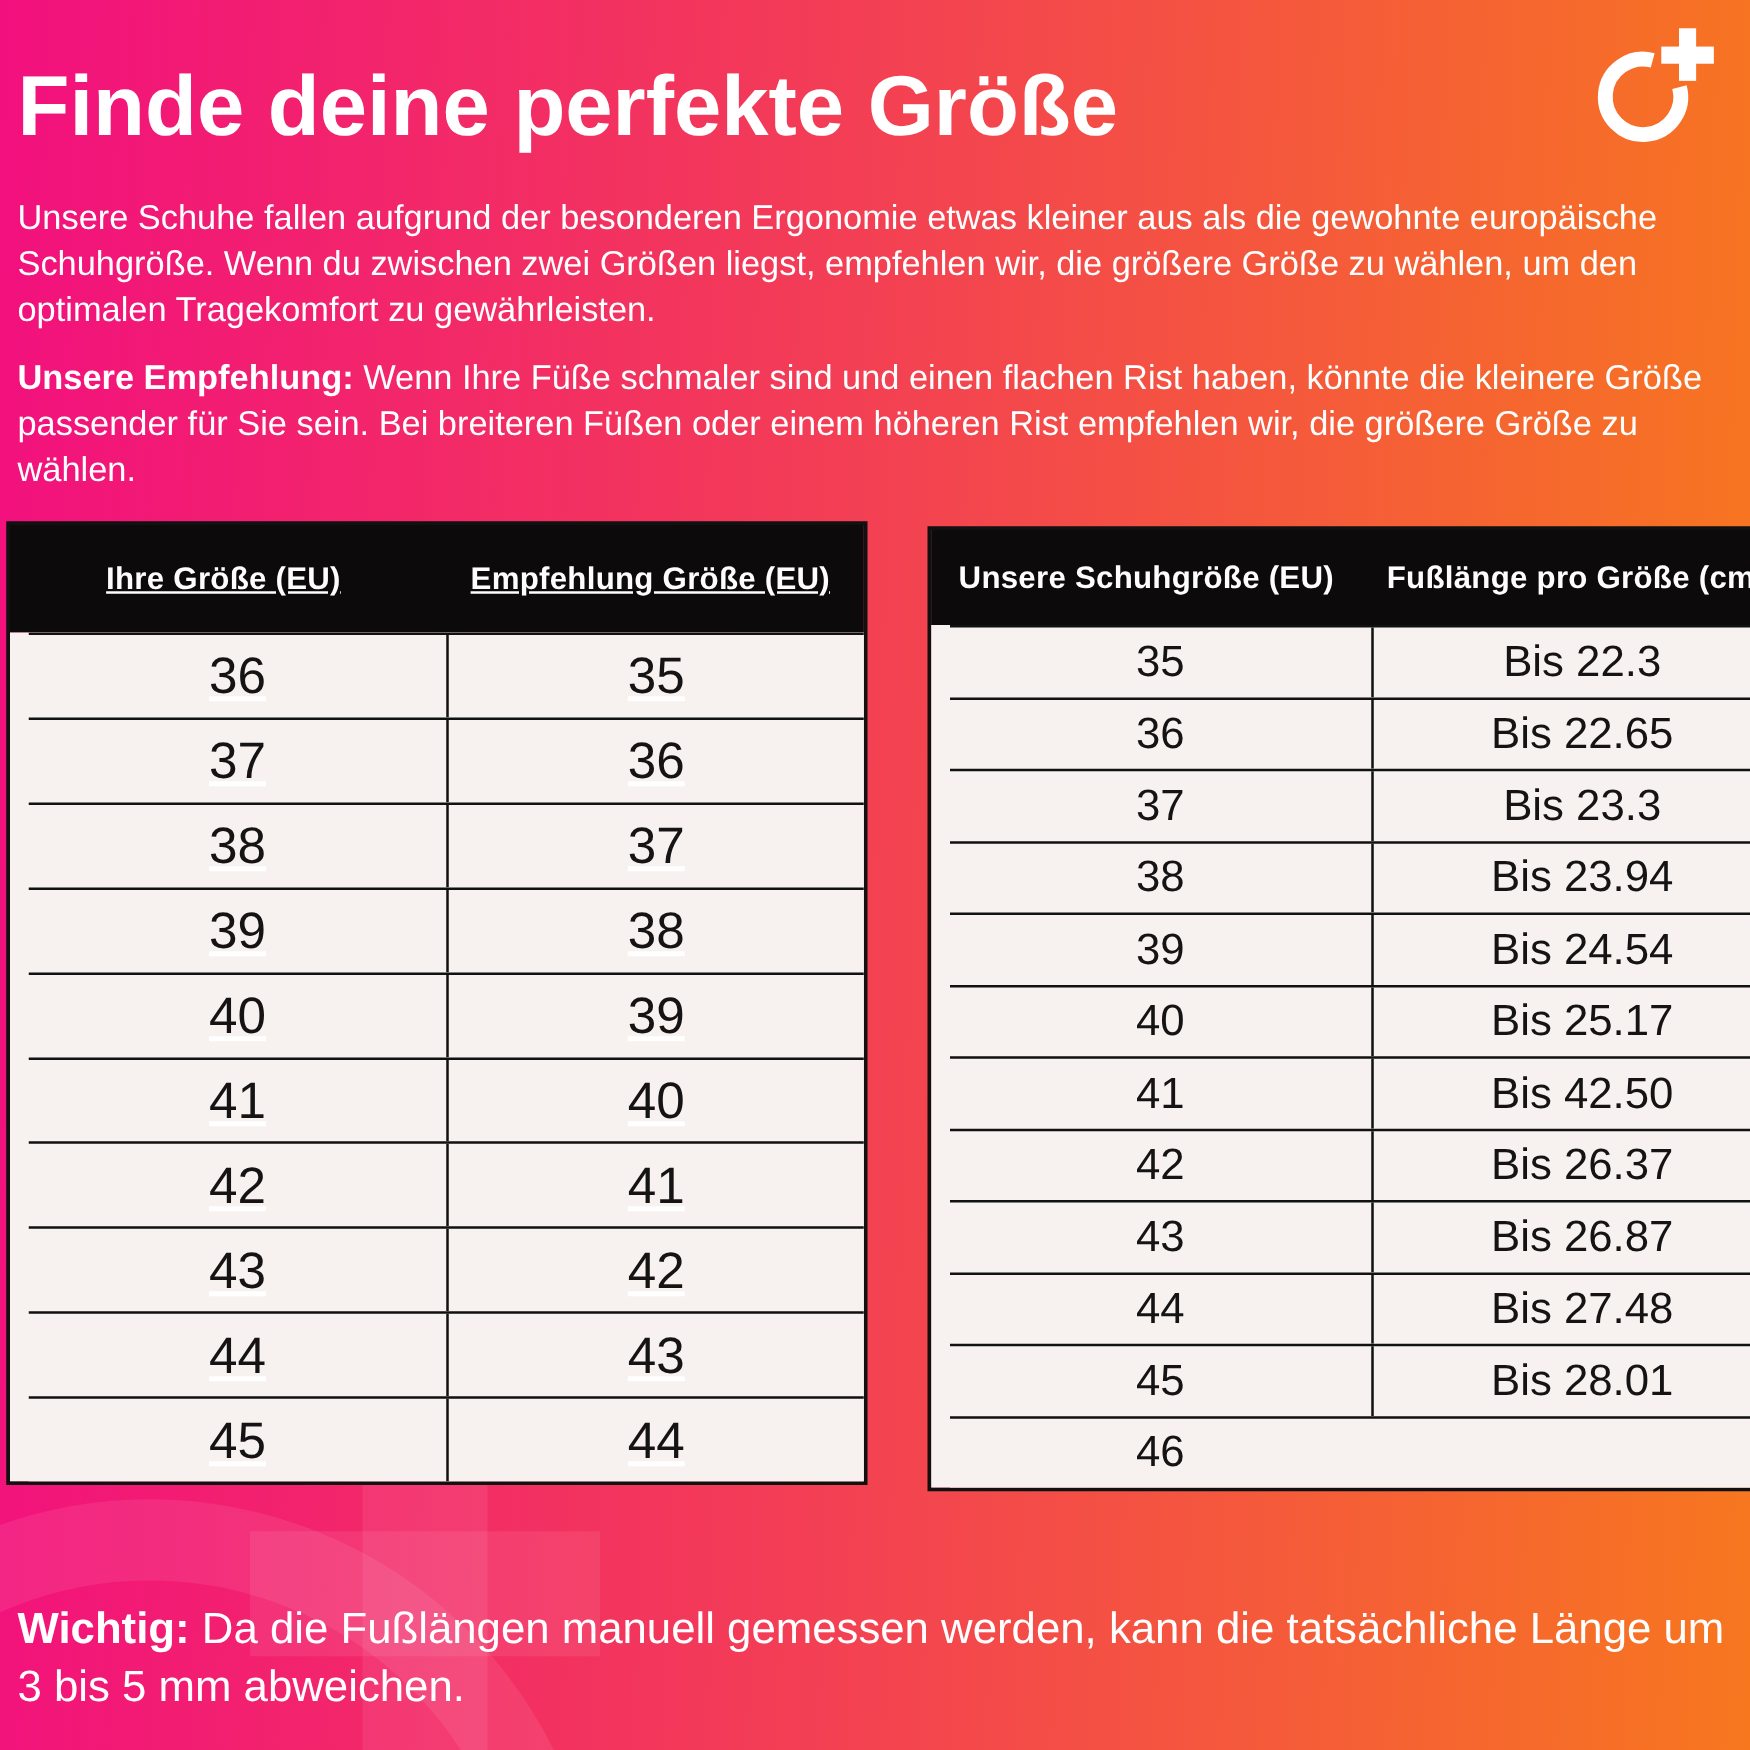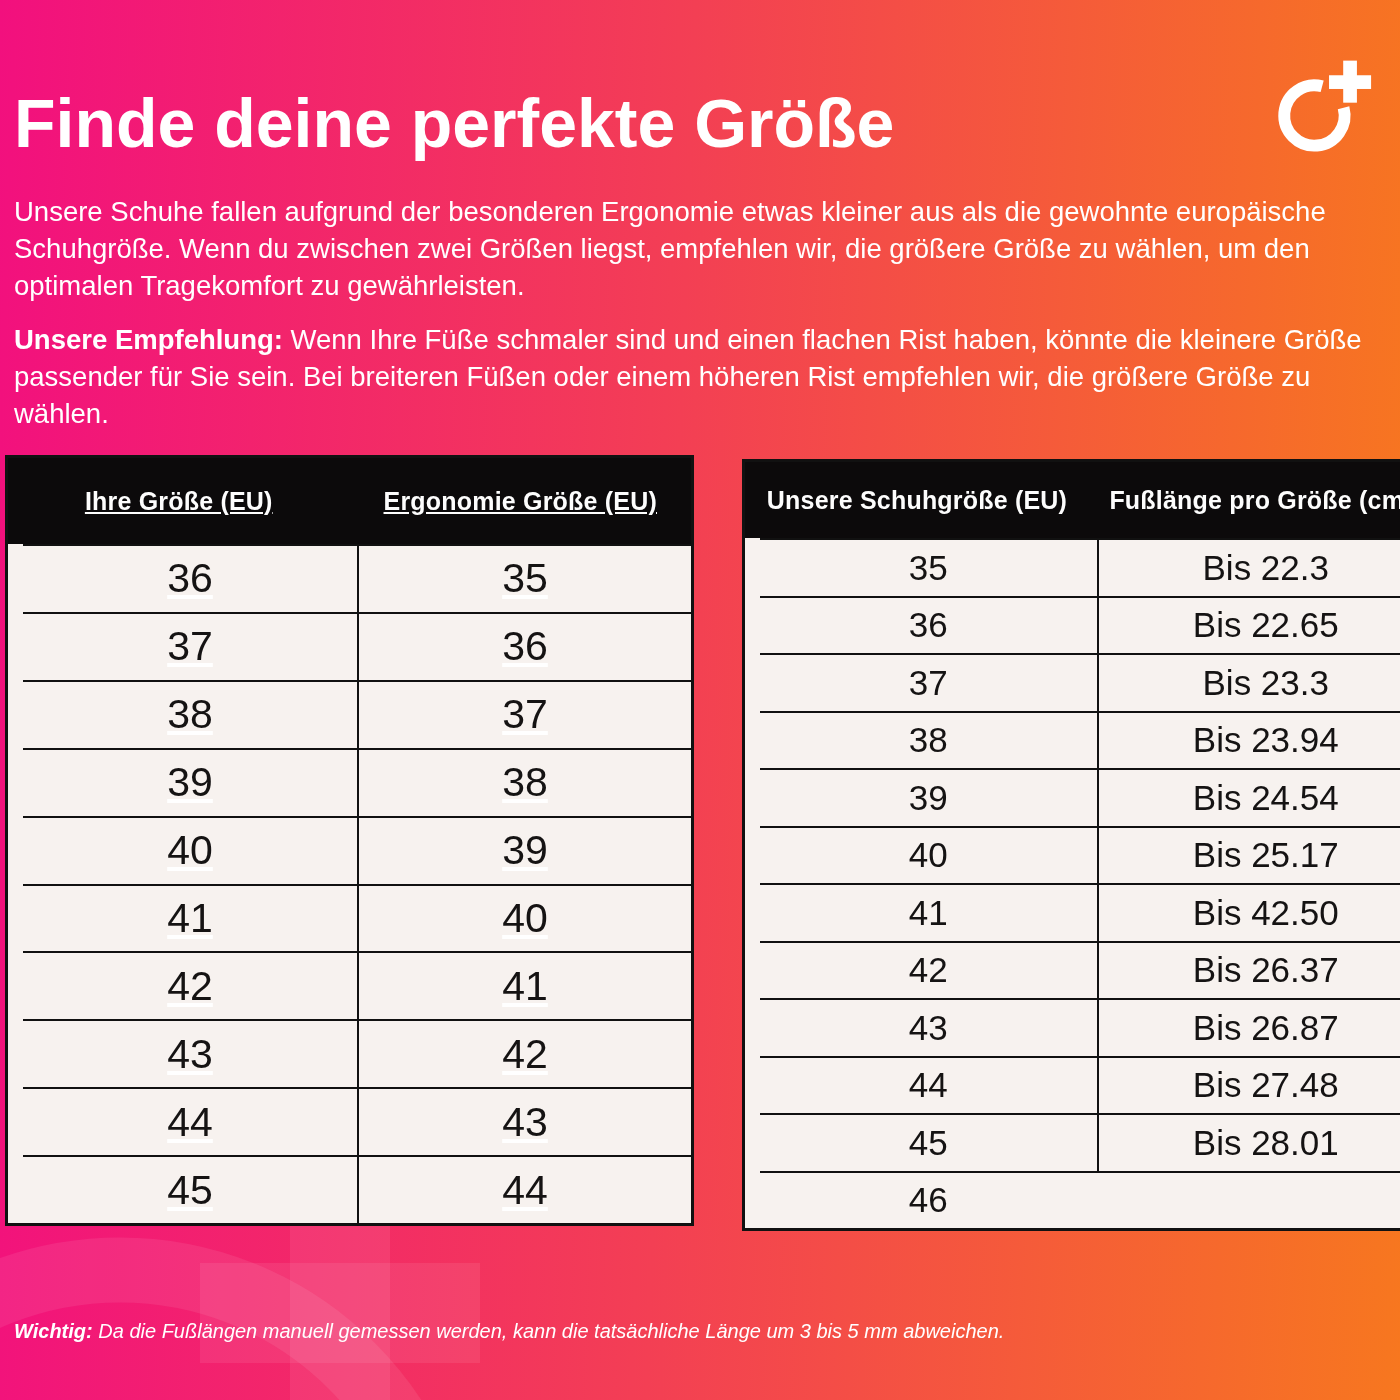--- a/index.html
+++ b/index.html
@@ -4,21 +4,21 @@
 <style>
   * { margin:0; padding:0; box-sizing:border-box; }
   html,body { width:1400px; height:1400px; }
   body{
     font-family:"Liberation Sans", sans-serif;
     position:relative;
     overflow:hidden;
     color:#fff;
     background:linear-gradient(92deg,#f2107e 0%,#f33f54 48%,#f7771f 100%);
   }
-  .poster{ position:absolute; inset:0;margin-top:38px; }
+  .poster{ position:absolute; inset:0; }
 
   
   .watermark{ position:absolute; left:-100px; top:1130px; pointer-events:none; }
 
   
   .page-title{
     position:absolute; left:14px; top:48px;
     font-size:68px; font-weight:800; letter-spacing:0; line-height:1.1;
     white-space:nowrap;
   }
@@ -61,21 +61,21 @@
   .td{
     display:flex; align-items:center; justify-content:center;
     color:#151313;
   }
   .td.second{ border-left:2px solid #111; }
   .tbl-left  .td{ font-size:41px; }
   .tbl-right .td{ font-size:35px; }
 
   .note{
     position:absolute; left:14px; top:1280px; width:1375px;
-    font-size:20px; line-height:1.34;font-style:italic;
+    font-size:35px; line-height:1.34;
   }
 </style>
 </head>
 <body>
 
 <div class="poster">
 
   <svg class="watermark" width="800" height="270" viewBox="0 0 800 270">
     <circle cx="220" cy="430" r="328" fill="none" stroke="#ffffff" stroke-opacity="0.08" stroke-width="65"></circle>
     <rect x="300" y="95" width="280" height="100" fill="#ffffff" fill-opacity="0.08"></rect>
@@ -92,21 +92,21 @@
     <rect x="73.5" y="2" width="15" height="46" fill="#ffffff"></rect>
   </svg>
 
   <p class="intro">Unsere Schuhe fallen aufgrund der besonderen Ergonomie etwas kleiner aus als die gewohnte europäische Schuhgröße. Wenn du zwischen zwei Größen liegst, empfehlen wir, die größere Größe zu wählen, um den optimalen Tragekomfort zu gewährleisten.</p>
 
   <p class="recommendation"><strong>Unsere Empfehlung:</strong><span> Wenn Ihre Füße schmaler sind und einen flachen Rist haben, könnte die kleinere Größe passender für Sie sein. Bei breiteren Füßen oder einem höheren Rist empfehlen wir, die größere Größe zu wählen.</span></p>
 
   <section class="tbl tbl-left">
     <div class="thead">
       <div class="th">Ihre Größe (EU)</div>
-      <div class="th">Ergonomie Größe (EU)</div>
+      <div class="th">Empfehlung Größe (EU)</div>
     </div>
     <div class="tbody" id="size-table-body">
         <div class="tr">
           <div class="td">36</div>
           <div class="td second">35</div>
         </div>
         <div class="tr">
           <div class="td">37</div>
           <div class="td second">36</div>
         </div>

